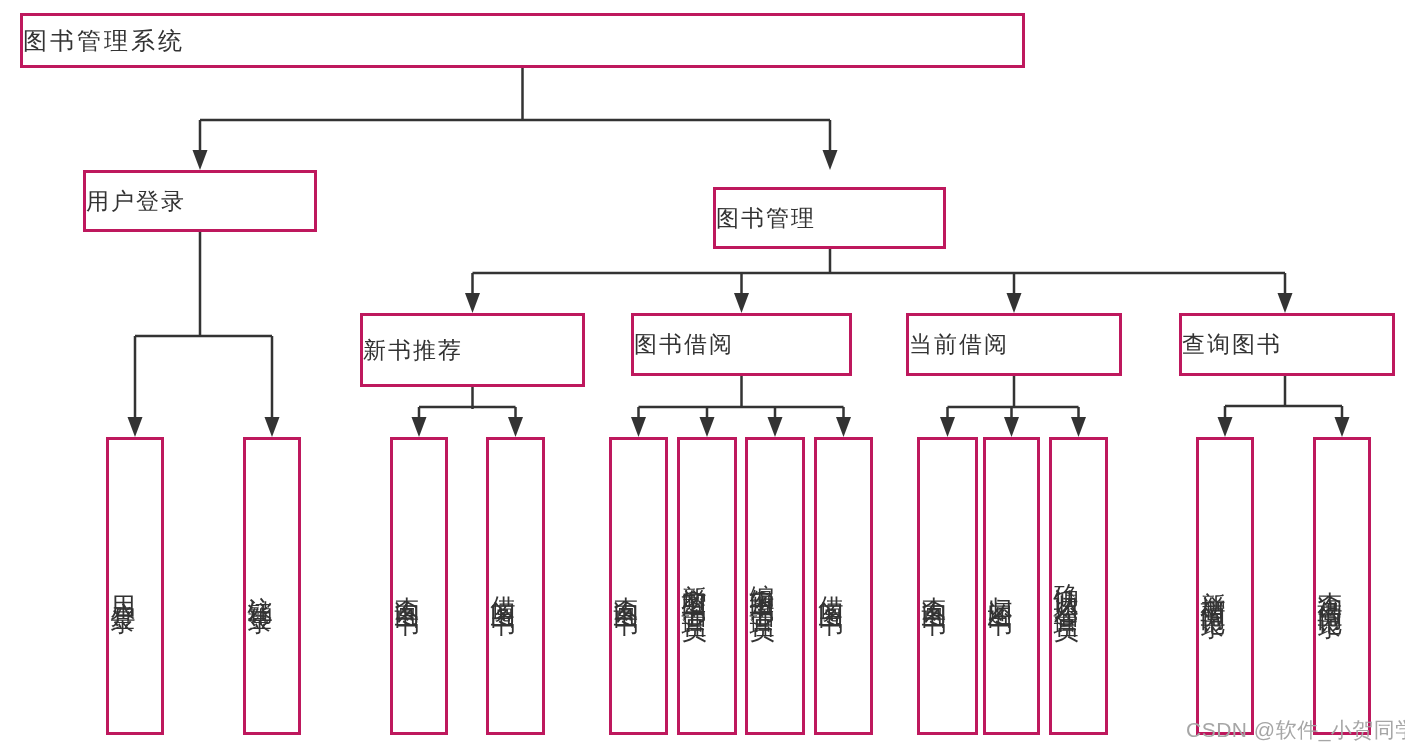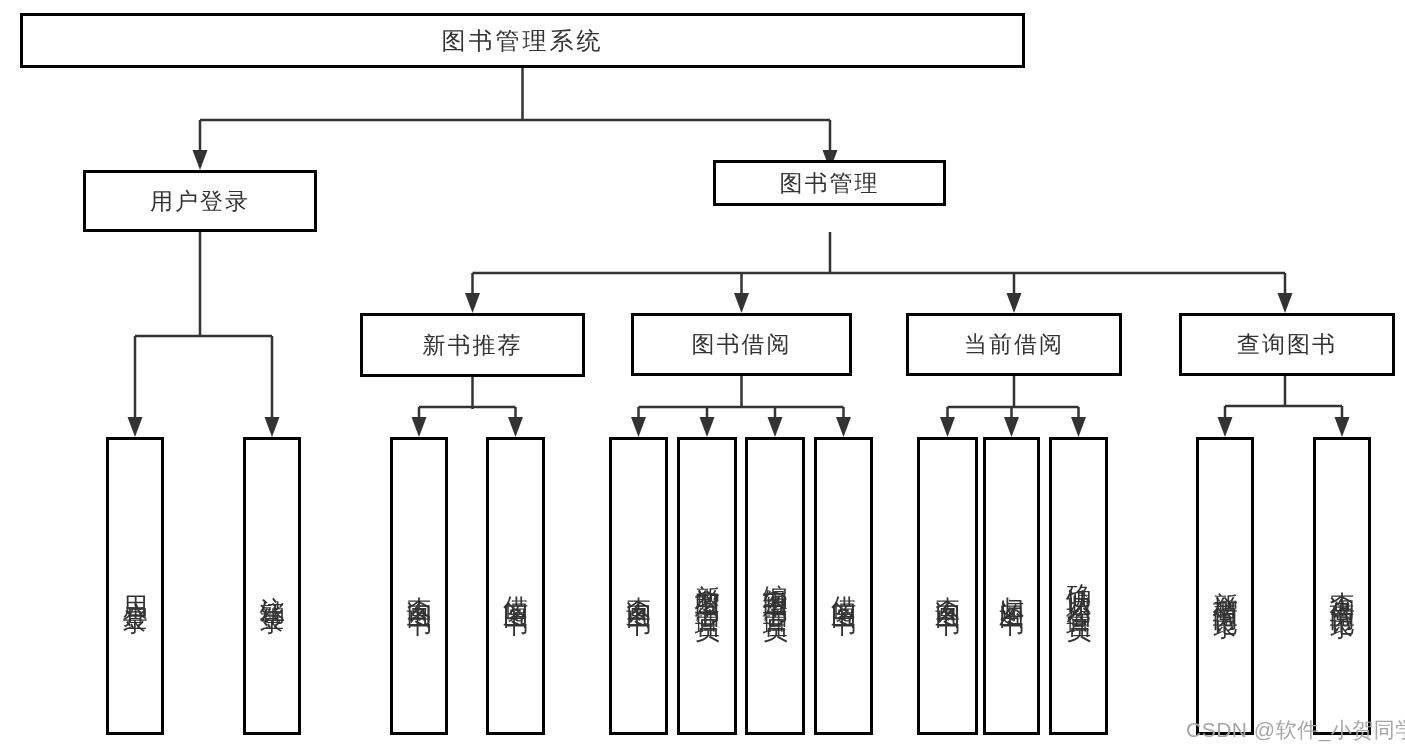--- a/index.html
+++ b/index.html
@@ -7,23 +7,23 @@
     position:relative;
     width:1405px;height:747px;
     background:#ffffff;
     font-family:"Liberation Sans","DejaVu Sans",sans-serif;
     overflow:hidden;
   }
   .connectors{position:absolute;left:0;top:0;width:1405px;height:747px;}
   .node{
     position:absolute;
     box-sizing:border-box;
-    border:3px solid #000000;
+    border:3px solid #be185d;
     background:#ffffff;
-    display:flex;align-items:center;justify-content:center;
+    display:flex;align-items:center;
     color:#333333;
   }
   .lvl-root span{font-size:24px;letter-spacing:3px;}
   .lvl-h span{font-size:23px;letter-spacing:2px;}
   .lvl-v span{
     writing-mode:vertical-rl;
     text-orientation:mixed;
     font-size:25px;
     letter-spacing:5px;
     line-height:1.1;
@@ -74,25 +74,25 @@
     </g>
   </svg>
 
   <div class="node lvl-root" style="left:20px;top:13px;width:1005px;height:55px">
     <span>图书管理系统</span>
   </div>
 
   <div class="node lvl-h" style="left:83px;top:170px;width:234px;height:62px">
     <span>用户登录</span>
   </div>
-  <div class="node lvl-h" style="left:713px;top:160px;width:233px;height:46px">
+  <div class="node lvl-h" style="left:713px;top:187px;width:233px;height:62px">
     <span>图书管理</span>
   </div>
 
-  <div class="node lvl-h" style="left:360px;top:313px;width:225px;height:64px">
+  <div class="node lvl-h" style="left:360px;top:313px;width:225px;height:74px">
     <span>新书推荐</span>
   </div>
   <div class="node lvl-h" style="left:631px;top:313px;width:221px;height:63px">
     <span>图书借阅</span>
   </div>
   <div class="node lvl-h" style="left:906px;top:313px;width:216px;height:63px">
     <span>当前借阅</span>
   </div>
   <div class="node lvl-h" style="left:1179px;top:313px;width:216px;height:63px">
     <span>查询图书</span>

